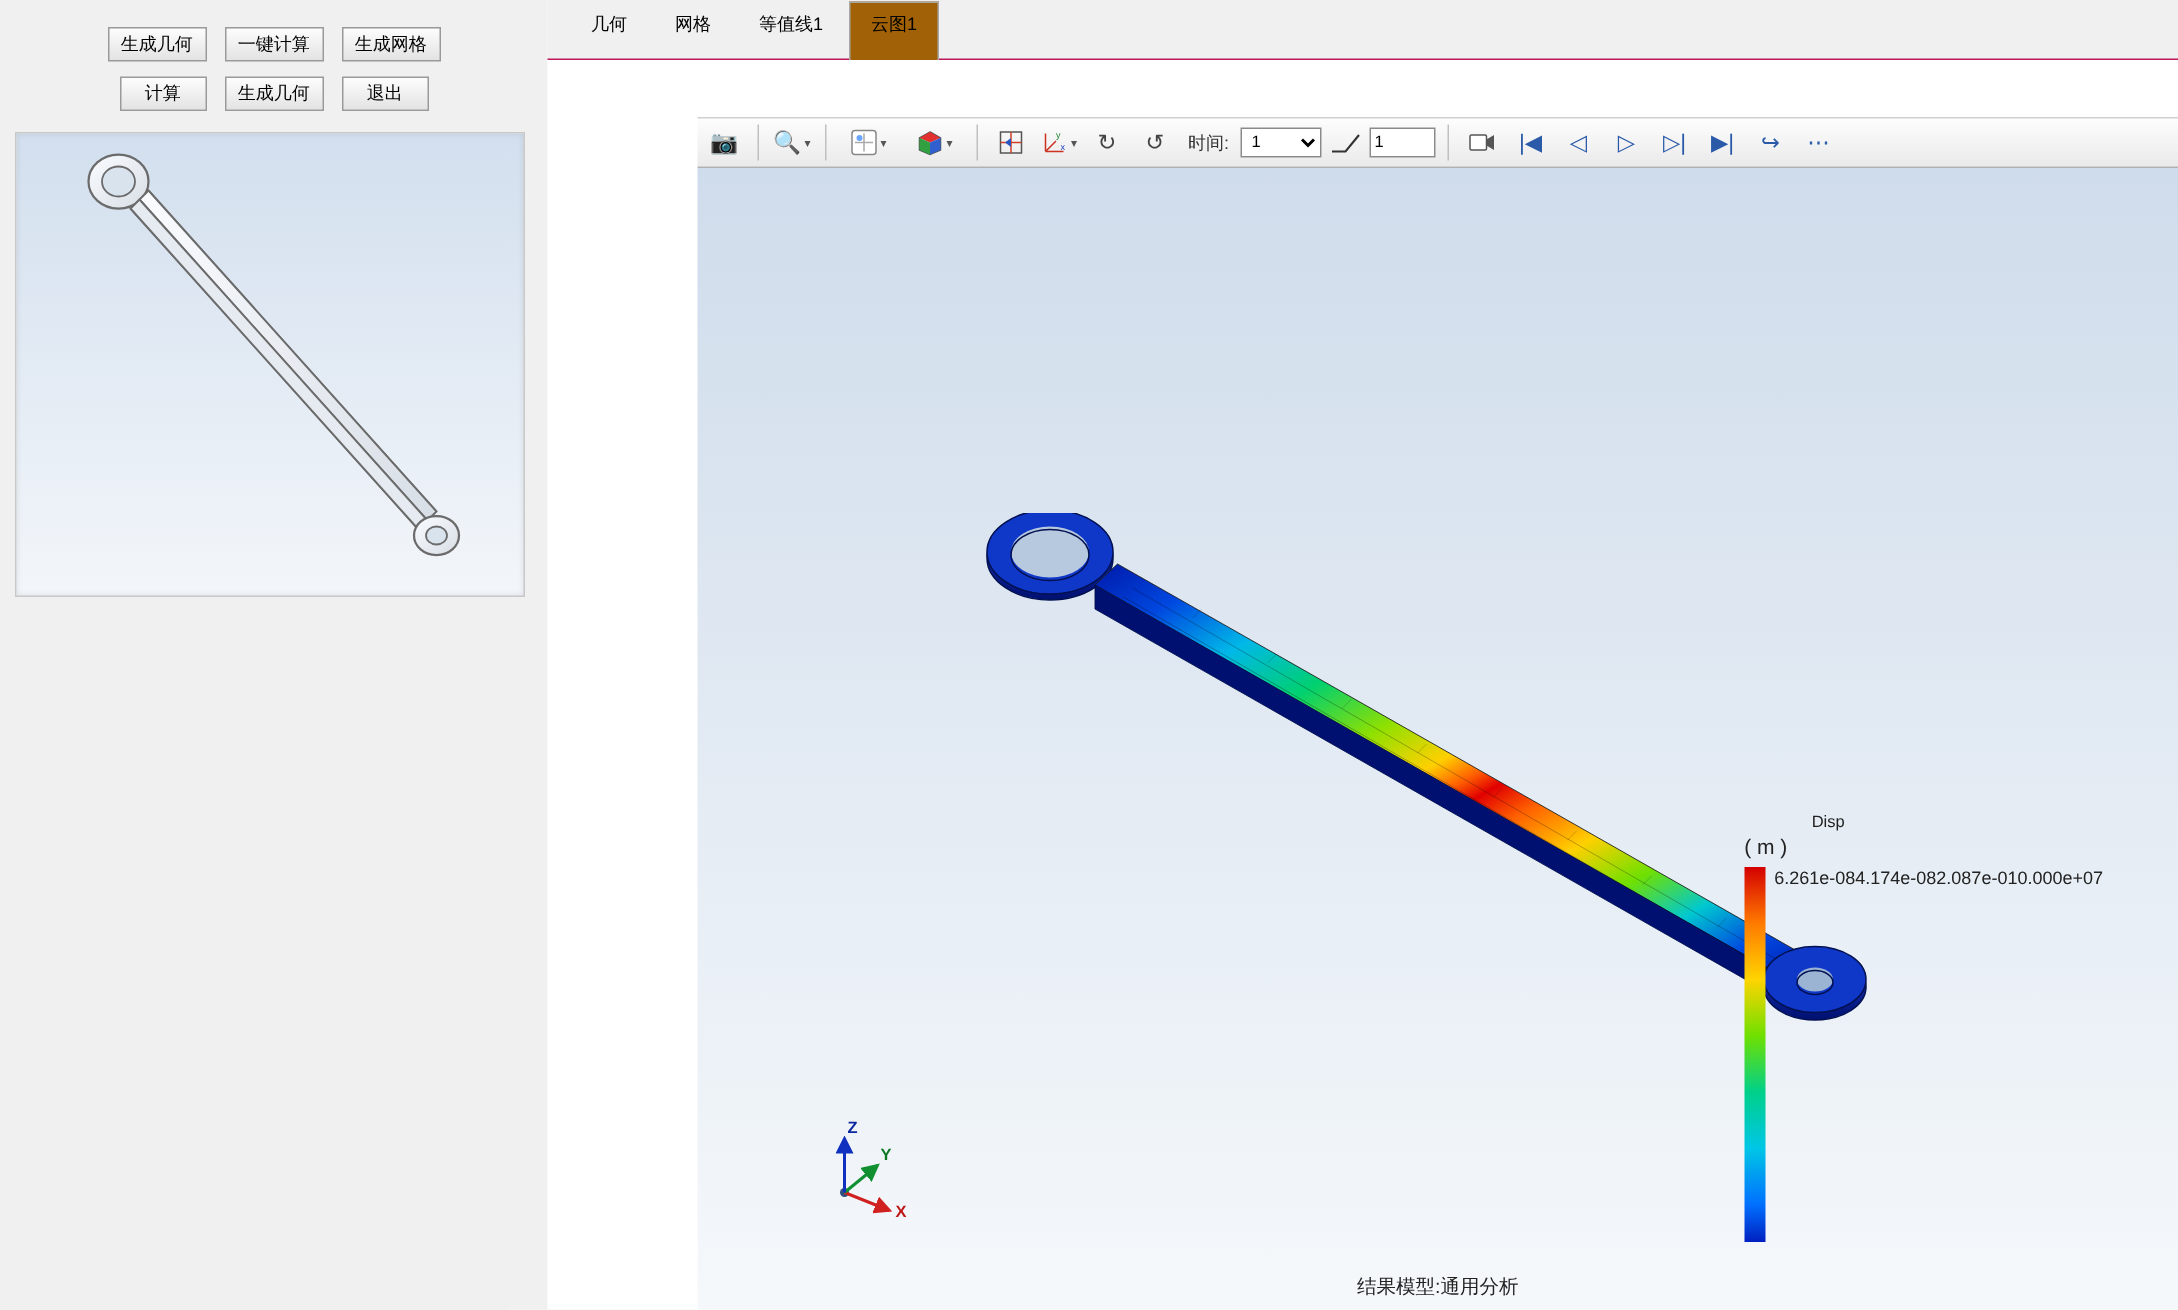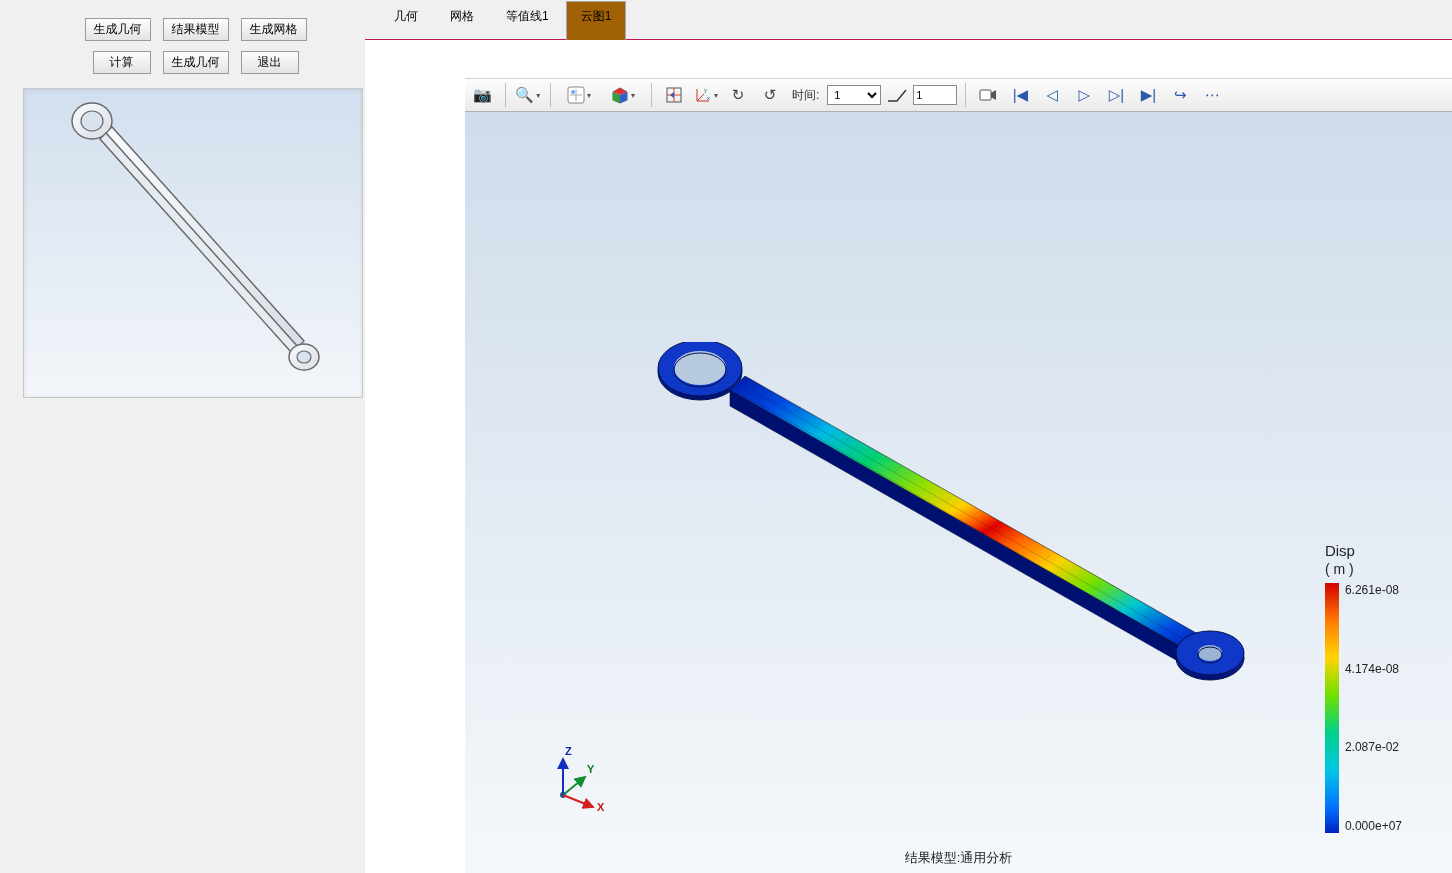--- a/index.html
+++ b/index.html
@@ -9,21 +9,21 @@
   background: #f0f0f0;
   width: 1452px;
   height: 873px;
   overflow: hidden;
   position: relative;
 }
 
 
 .left-panel {
   position: absolute;
-  left: 13px; top: 0;
+  left: 0; top: 0;
   width: 365px; height: 873px;
   background: #f0f0f0;
   padding-top: 18px;
 }
 .btn-row {
   display: flex;
   justify-content: center;
   gap: 12px;
   margin-bottom: 10px;
 }
@@ -133,32 +133,32 @@
   overflow: hidden;
 }
 
 
 .legend {
   position: absolute;
   right: 50px; top: 430px;
   font-size: 13px;
   color: #222;
 }
-.legend-title { font-size: 15px; margin-bottom: 2px;}
+.legend-title { font-size: 11px; margin-bottom: 2px; margin-left: 45px;}
 .legend-unit { font-size: 14px; margin-bottom: 6px;}
 .legend-body { display:flex; }
 .legend-bar {
   width: 14px; height: 250px;
   background: linear-gradient(180deg,
     #d40000 0%, #ff7a00 15%, #ffd400 30%, #6fe000 45%,
     #00d08a 60%, #00c6e6 75%, #0070ff 90%, #0020c0 100%);
 }
 .legend-ticks {
   margin-left: 6px;
-  display:flex; flex-direction:column; justify-content:space-between;
+  display:flex; justify-content:space-between;
   height: 250px; font-size: 12px;
 }
 
 
 .triad {
   position: absolute;
   left: 80px; bottom: 60px;
 }
 
 
@@ -173,21 +173,21 @@
   position: absolute;
   left: 180px; top: 230px;
 }
 </style>
 </head>
 <body>
 
 <div class="left-panel">
   <div class="btn-row">
     <button class="cn-btn">生成几何</button>
-    <button class="cn-btn">结果模型</button>
+    <button class="cn-btn">一键计算</button>
     <button class="cn-btn">生成网格</button>
   </div>
   <div class="btn-row">
     <button class="cn-btn" style="min-width:58px">计算</button>
     <button class="cn-btn">生成几何</button>
     <button class="cn-btn" style="min-width:58px">退出</button>
   </div>
 
   <div class="preview-box">
     
@@ -353,21 +353,21 @@
       </svg>
 
       <div class="legend">
         <div class="legend-title">Disp</div>
         <div class="legend-unit">( m )</div>
         <div class="legend-body">
           <div class="legend-bar"></div>
           <div class="legend-ticks">
             <span>6.261e-08</span>
             <span>4.174e-08</span>
-            <span>2.087e-02</span>
+            <span>2.087e-01</span>
             <span>0.000e+07</span>
           </div>
         </div>
       </div>
 
       <svg class="triad" width="70" height="70" viewBox="0 0 70 70">
         <defs>
           <marker id="arR" markerWidth="6" markerHeight="6" refX="5" refY="3" orient="auto">
             <path d="M0,0 L6,3 L0,6 z" fill="#d02020"></path>
           </marker>

